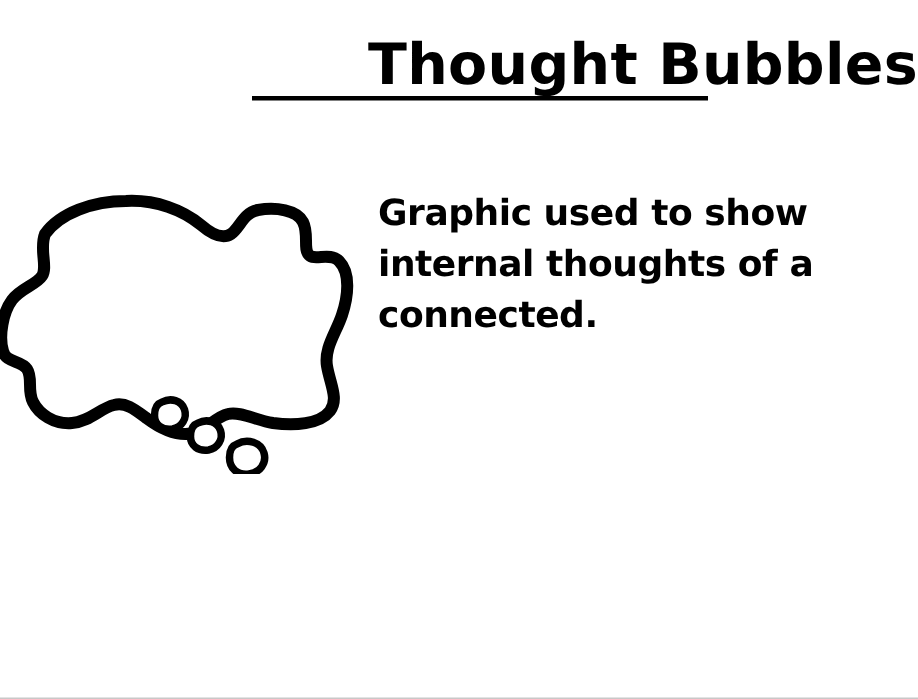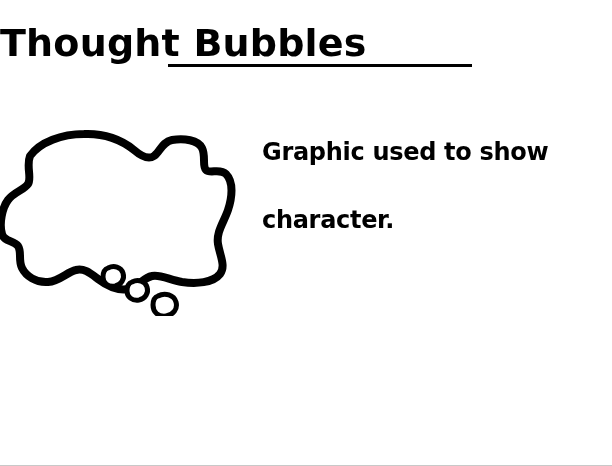--- a/index.html
+++ b/index.html
@@ -20,21 +20,21 @@
     border-bottom: 1px solid #c8c8c8;
     box-sizing: border-box;
   }
 
   
   #title {
     position: absolute;
     left: 0;
     top: 21px;
     width: 612px;
-    text-align: left;
+    text-align: right;
     font-family: "DejaVu Sans", sans-serif;
     font-weight: bold;
     font-size: 38px;
     line-height: 44px;
     letter-spacing: 0.2px;
     color: #000000;
     white-space: nowrap;
   }
   #title-underline {
     position: absolute;
@@ -52,21 +52,21 @@
     top: 125px;
     width: 360px;
     color: #000000;
     font-family: "DejaVu Sans", sans-serif;
     font-weight: bold;
     font-size: 24px;
     line-height: 34px;
     letter-spacing: -0.3px;
   }
   #body-text p {
-    margin: 10px;
+    margin: 0;
   }
   #body-text .para-gap {
     height: 34px;
   }
 
   
   #bubble-graphic {
     position: absolute;
     left: 0px;
     top: 126px;
@@ -130,19 +130,19 @@
                C 165 166, 174 169, 176 176
                C 178 183, 173 189, 166 190
                C 158 191, 153 186, 153 179
                C 153 174, 155 171, 158 170 Z"></path>
     </svg>
   </div>
 
   <div id="body-text">
     <p>
       <span>Graphic used to show</span><br>
-      <br>
-      <span>character.</span>
+      <span>internal thoughts of a</span><br>
+      <span>connected.</span>
     </p>
     <div class="para-gap"></div>
   </div>
 
 </div>
 
 </body></html>

